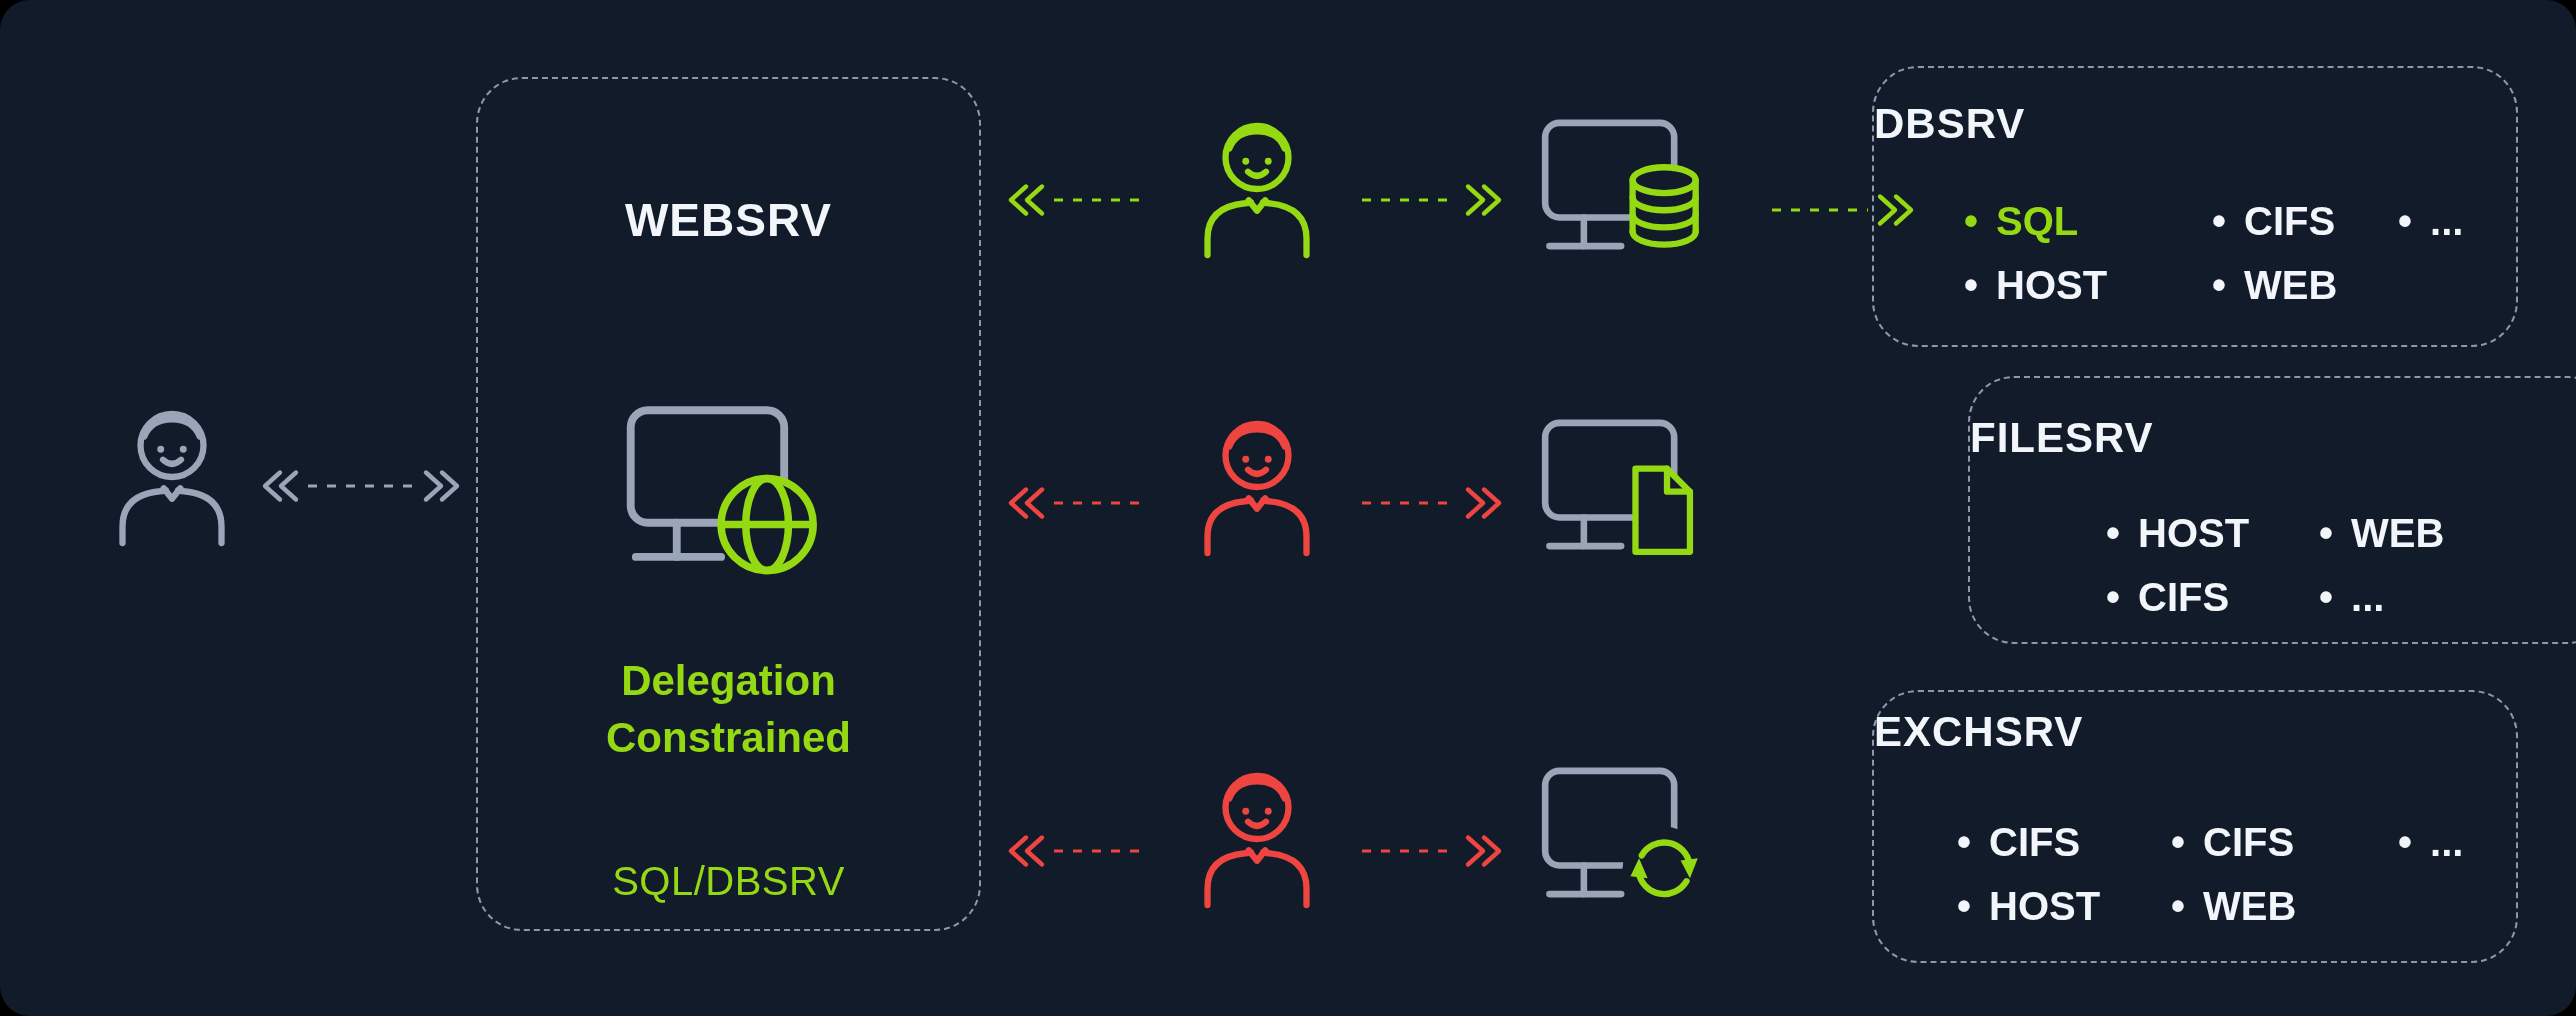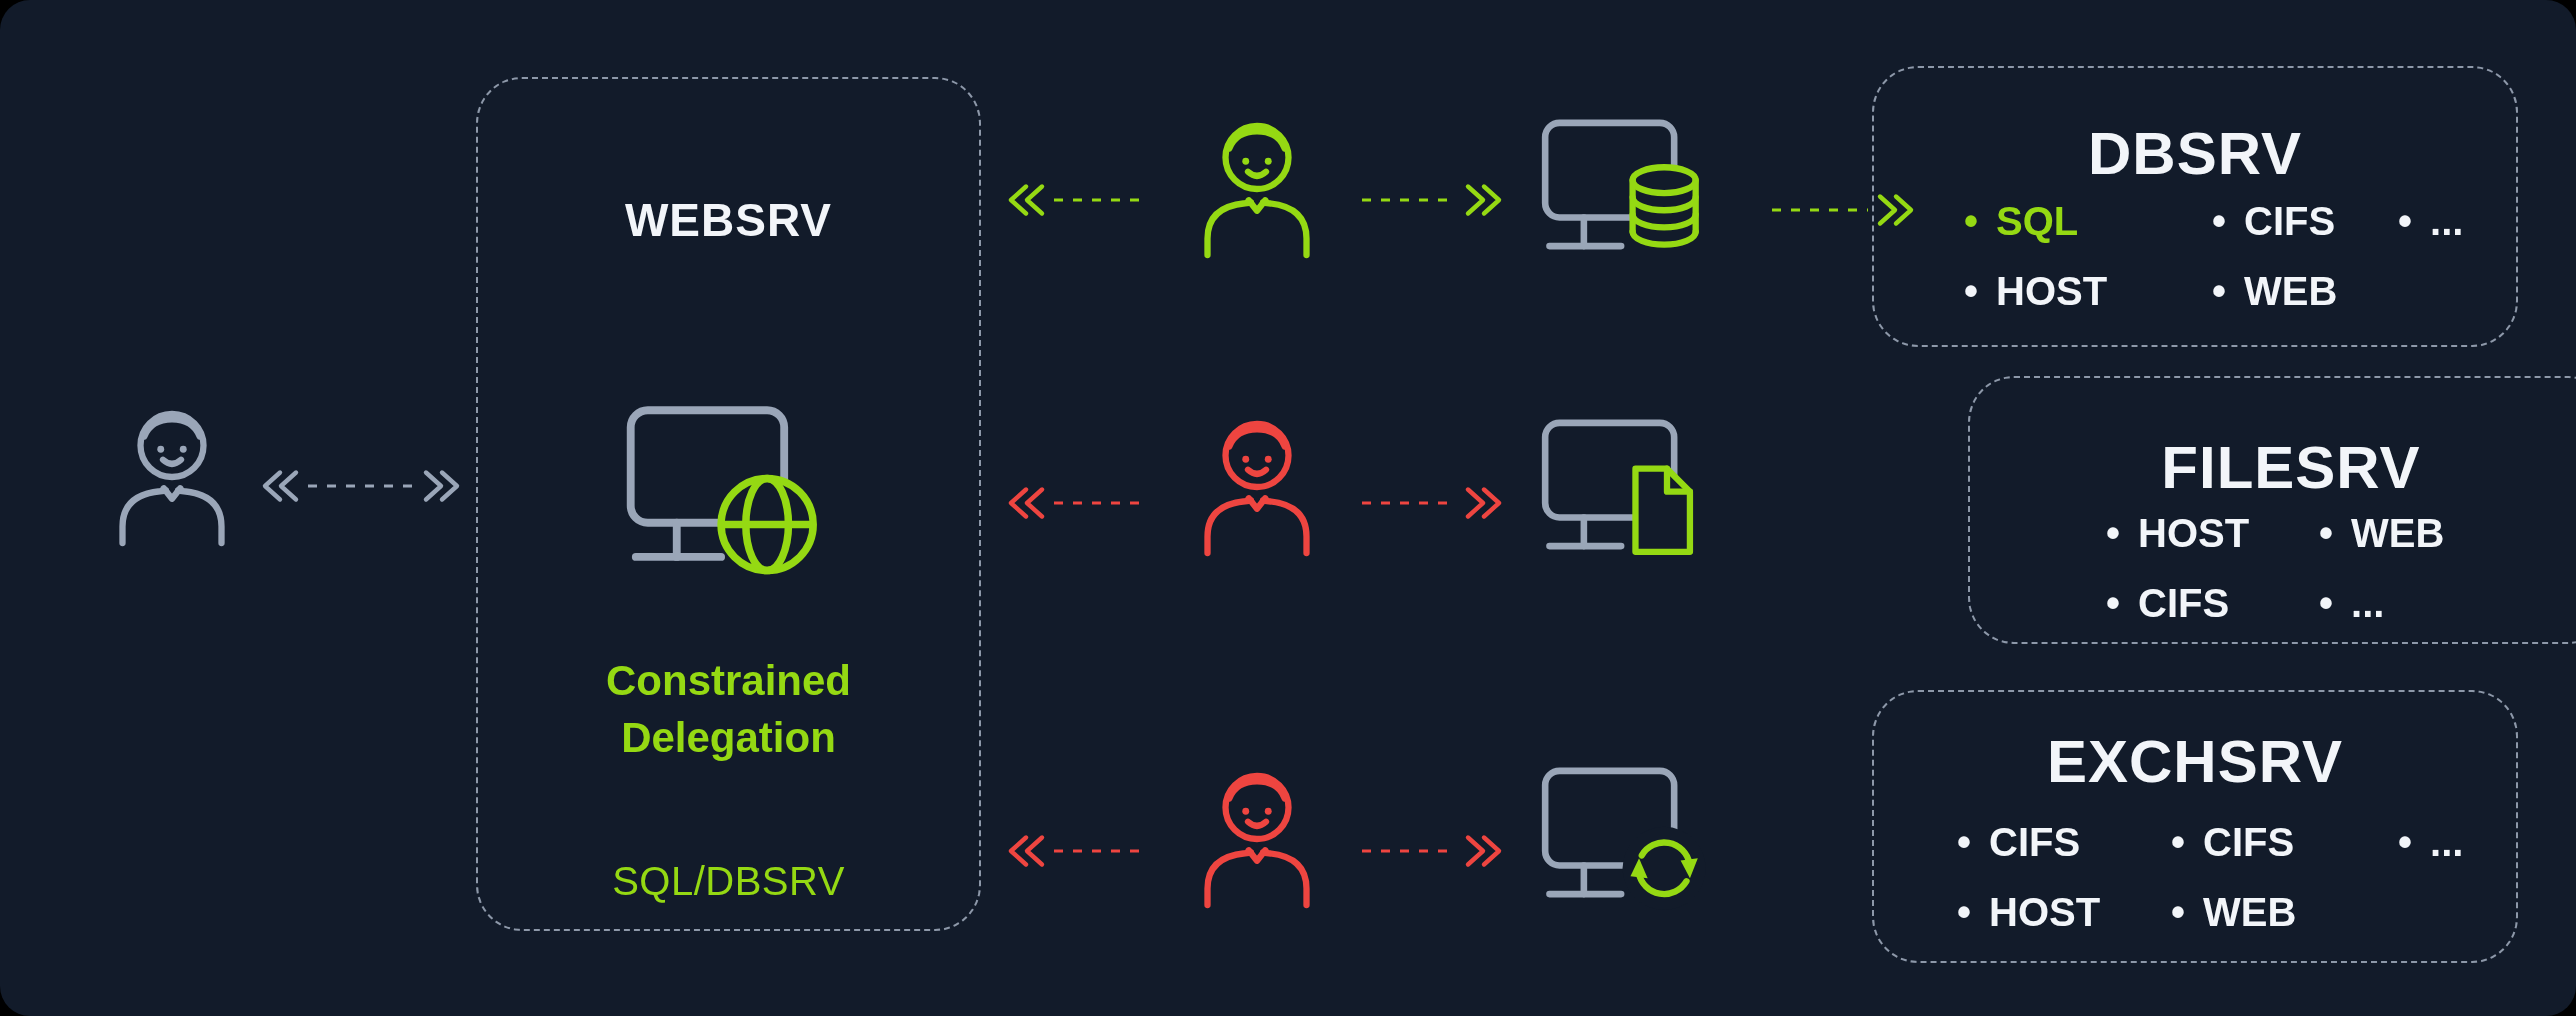--- a/index.html
+++ b/index.html
@@ -14,23 +14,23 @@
   .abs{ position:absolute; }
   .c-gray{ color:var(--gray); } .c-green{ color:var(--green); } .c-red{ color:var(--red); }
   .box{ position:absolute; border:2px dashed var(--panel-border); border-radius:46px; }
   .dashline{ stroke:currentColor; stroke-width:3.2; stroke-dasharray:9 10; fill:none; }
   .websrv-title{ position:absolute; top:114px; width:100%; text-align:center;
                  font-size:46px; font-weight:700; color:var(--white); letter-spacing:1px; }
   .delegation{ position:absolute; top:573px; width:100%; text-align:center;
                font-size:42px; font-weight:700; line-height:57px; color:var(--green); }
   .target{ position:absolute; top:744px; width:100%; text-align:center;
            font-size:40px; font-weight:500; color:var(--green); letter-spacing:0.5px;margin-top:36px; }
-  .srv-title{ position:absolute; width:100%; text-align:center; font-size:60px;
-              font-weight:700; color:var(--white); letter-spacing:1px;margin-top:19px; }
-  .bullets{ position:absolute; display:grid; row-gap:24px; }
+  .srv-title{ position:absolute; width:100%; font-size:42px;
+              font-weight:700; color:var(--white); letter-spacing:1px; }
+  .bullets{ position:absolute; display:grid; row-gap:18px; }
   .bullet{ display:flex; align-items:center; gap:18px; font-size:40px; font-weight:700;
            color:var(--white); line-height:46px; white-space:nowrap; }
   .bullet::before{ content:"•"; }
   .bullet.hl{ color:var(--green); }
   .dbsrv  .bullets{ left:90px;  top:130px; grid-template-columns:248px 186px auto; }
   .filesrv .bullets{ left:136px; top:132px; grid-template-columns:213px auto; }
   .exchsrv .bullets{ left:83px;  top:127px; grid-template-columns:214px 227px auto; }
 </style>
 </head>
 <body>
@@ -95,22 +95,22 @@
     <use href="#sym-chev" transform="translate(206 0) scale(-1 1)"></use>
   </svg>
 
   <div class="box" style="left:476px; top:77px; width:505px; height:854px">
     <div class="websrv-title">WEBSRV</div>
     <svg class="abs c-gray" style="left:144px; top:321px" width="205" height="191" viewBox="0 0 120 112">
       <use href="#sym-monitor"></use>
       <use href="#sym-globe" class="c-green"></use>
     </svg>
     <div class="delegation">
+      <div>Delegation</div>
       <div>Constrained</div>
-      <div>Delegation</div>
     </div>
     <div class="target">SQL/DBSRV</div>
   </div>
 
   <svg class="abs c-green" style="left:1004px; top:182px" width="148" height="36" viewBox="0 0 148 36">
     <use href="#sym-chev"></use>
     <line class="dashline" x1="50" y1="18" x2="144" y2="18"></line>
   </svg>
   <svg class="abs c-green" style="left:1182px; top:111px" width="150" height="162" viewBox="0 0 100 108">
       <use href="#sym-person"></use>

